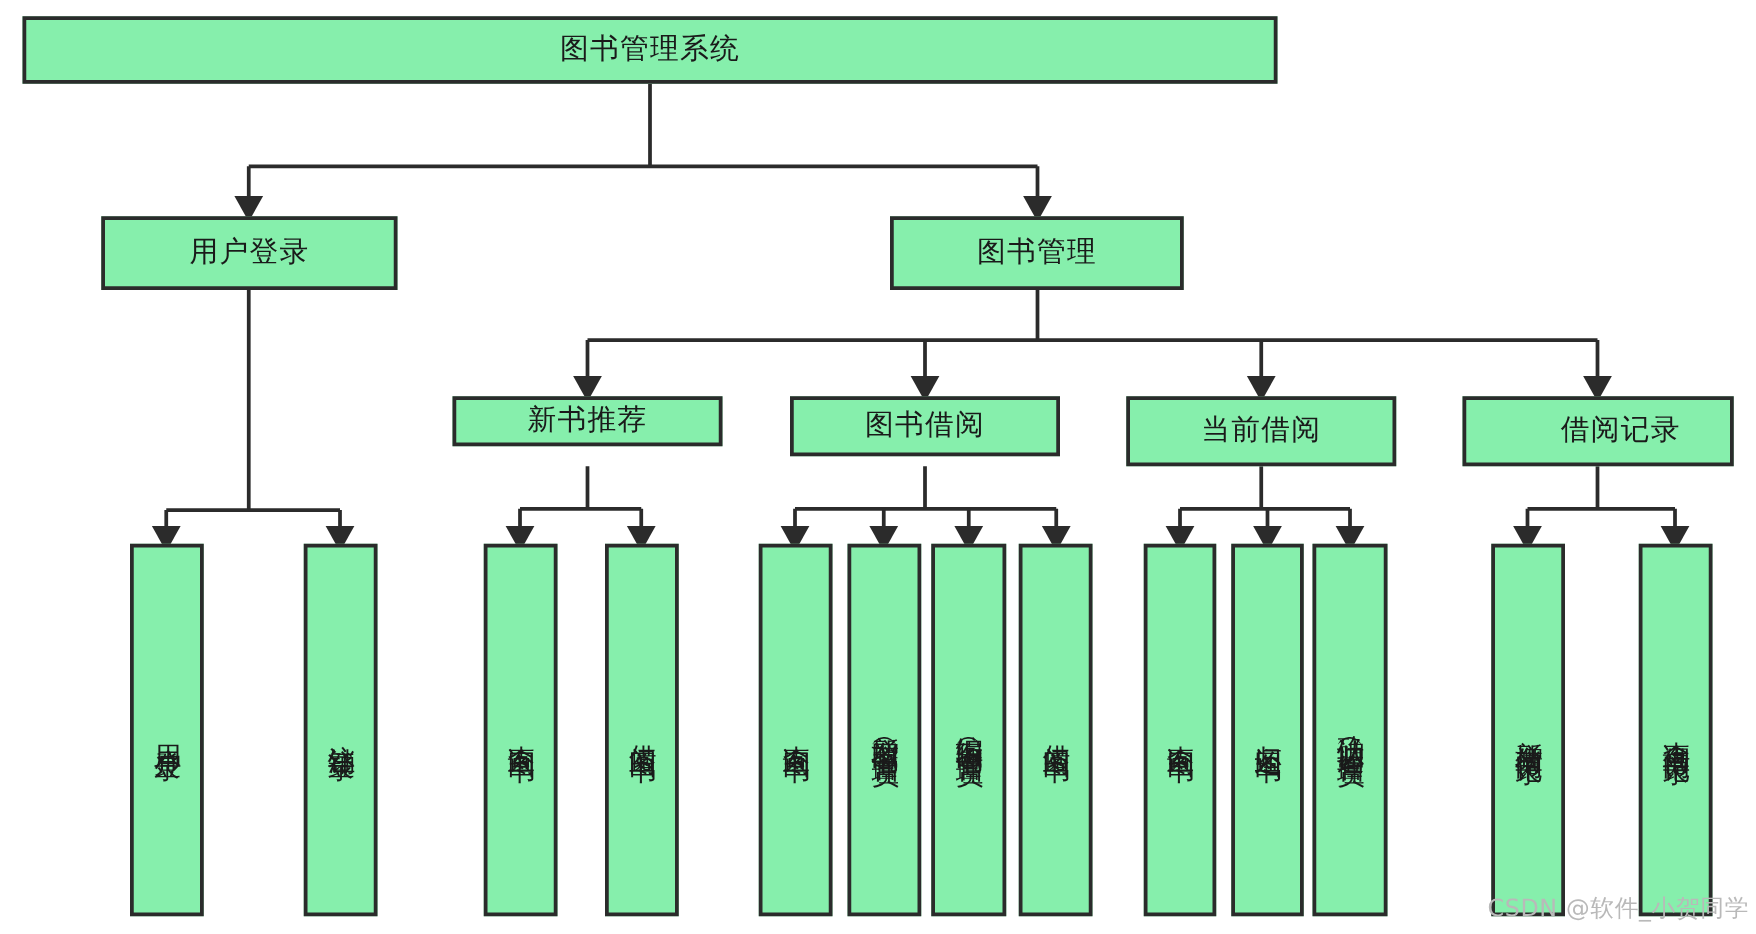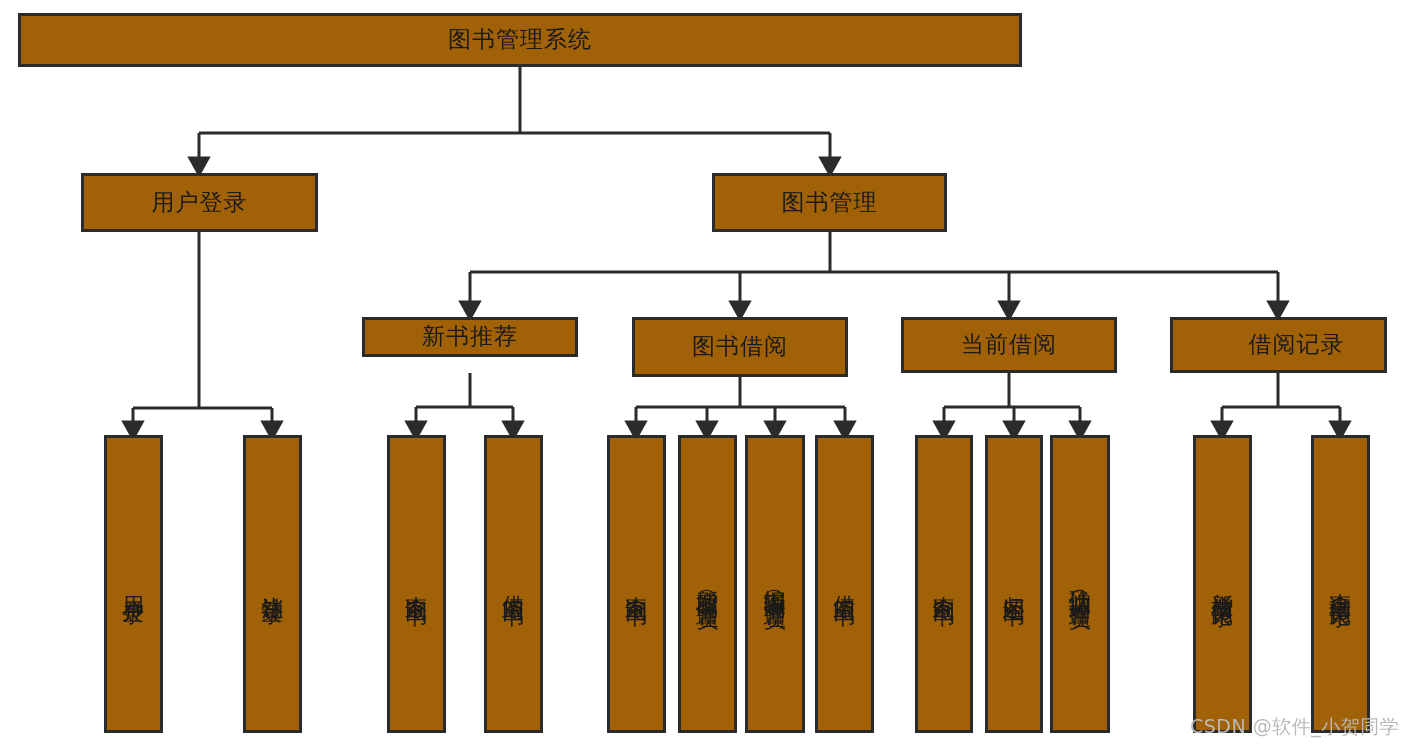--- a/index.html
+++ b/index.html
@@ -14,21 +14,21 @@
     position: relative;
     width: 1405px;
     height: 747px;
     background: #ffffff;
     overflow: hidden;
   }
   .node {
     position: absolute;
     box-sizing: border-box;
     border: 3px solid #2b2b2b;
-    background: #a16207;
+    background: #86efac;
     display: flex;
     align-items: center;
     justify-content: center;
     color: #1a1a1a;
   }
   .node.horiz {
     font-size: 23px;
     letter-spacing: 1px;
     line-height: 1.2;
   }
@@ -129,21 +129,21 @@
   <div class="node horiz" style="left:81px; top:173px; width:237px; height:59px;">
     <span>用户登录</span>
   </div>
   <div class="node horiz" style="left:712px; top:173px; width:235px; height:59px;text-align:right;">
     <span>图书管理</span>
   </div>
 
   <div class="node horiz" style="left:362px; top:317px; width:216px; height:40px;">
     <span>新书推荐</span>
   </div>
-  <div class="node horiz" style="left:632px; top:317px; width:216px; height:60px;">
+  <div class="node horiz" style="left:632px; top:317px; width:216px; height:48px;">
     <span>图书借阅</span>
   </div>
   <div class="node horiz" style="left:901px; top:317px; width:216px; height:56px;text-align:center;">
     <span>当前借阅</span>
   </div>
   <div class="node horiz" style="left:1170px; top:317px; width:217px; height:56px;padding-left:36px;">
     <span>借阅记录</span>
   </div>
 
   <div class="node vert" style="left:104px; top:435px; width:59px; height:298px;">

